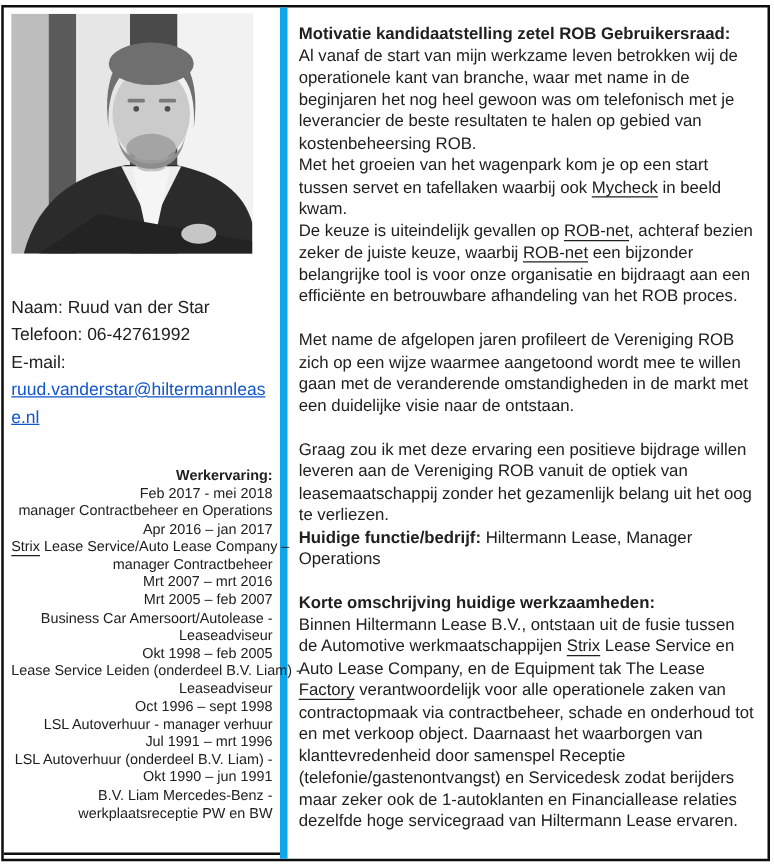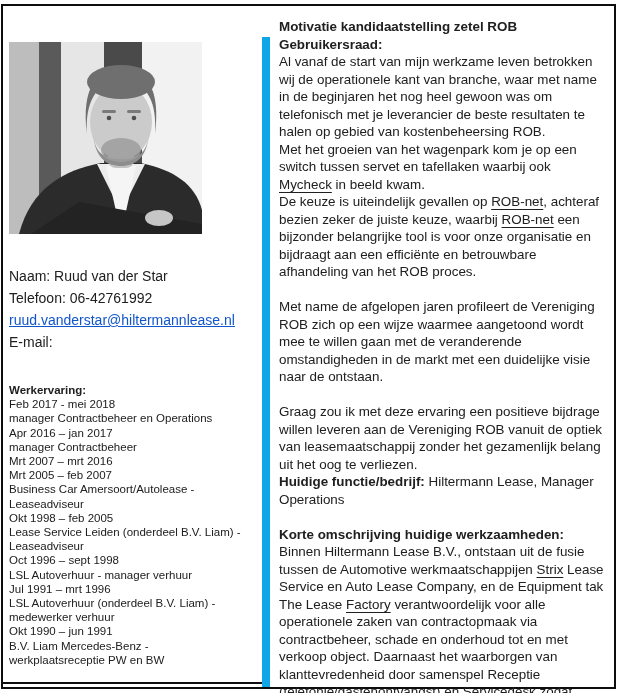--- a/index.html
+++ b/index.html
@@ -7,34 +7,34 @@
     position:relative; width:619px; height:693px; background:#fff;
     font-family:"Liberation Sans","DejaVu Sans",sans-serif;
     color:#202020; overflow:hidden;
   }
   .frame {
     position:absolute; left:1px; top:4px; width:615px; height:685px;
     border:2px solid #0d0d0d; box-sizing:border-box; display:flex;
   }
   
   .left-cell {
-    width:267px; flex:none; box-sizing:border-box;
-    border-right:8px solid #0ea5e9;
-    padding:5px 6px 0 6px; position:relative;margin-top:31px;
+    width:227px; flex:none; box-sizing:border-box;
+    border-right:6px solid #0ea5e9;
+    padding:5px 6px 0 6px; position:relative;
   }
   .left-cell::after {
     content:""; position:absolute; left:0; right:0; bottom:3px;
     border-top:2px solid #0d0d0d;
   }
   .photo { width:193px; height:192px; overflow:hidden; background:#e7e7e7; }
   .photo svg { display:block; }
   .contact { margin-top:31px; font-size:14px; line-height:22px; }
   .email-link { color:#1155cc; text-decoration:underline; word-break:break-all; }
   .worklist { margin-top:30px; font-size:11.5px; line-height:14.2px; }
-  .worklist .line { white-space:nowrap; }
+  .worklist .line { white-space:nowrap;text-align:right; }
   
   .right-cell {
     flex:1; box-sizing:border-box; padding:12px 8px 0 9px;
     font-size:13.4px; line-height:17.5px;border-radius:31px;
   }
   .para { min-height:17.5px; }
   .b { font-weight:bold; }
   .sp {
     text-decoration-line:underline;
     text-decoration-style:wavy;
@@ -83,52 +83,52 @@
           <rect x="118" y="68" width="14" height="3" rx="1.5" fill="#7a7a7a"></rect>
 
           <path d="M22,192 L70,160 L193,182 L193,192 Z" fill="#232323"></path>
           <ellipse cx="150" cy="176" rx="14" ry="8" fill="#c6c6c6"></ellipse>
         </svg>
       </div>
 
       <div class="contact">
         <div>Naam: Ruud van der Star</div>
         <div>Telefoon: 06-42761992</div>
+        <div>E-mail:</div>
         <div><a href="#" class="email-link">ruud.vanderstar@hiltermannlease.nl</a></div>
-        <div>E-mail:</div>
       </div>
 
       <div class="worklist">
           <div class="line"><span class="b">Werkervaring:</span></div>
           <div class="line"><span>Feb 2017  - mei 2018</span></div>
           <div class="line"><span>manager Contractbeheer en Operations</span></div>
           <div class="line"><span>Apr 2016 – jan 2017</span></div>
+          <div class="line"><span class="sp">Strix</span><span> Lease Service/Auto Lease Company –</span></div>
           <div class="line"><span>manager Contractbeheer</span></div>
           <div class="line"><span>Mrt 2007 – mrt 2016</span></div>
           <div class="line"><span>Mrt 2005 – feb 2007</span></div>
           <div class="line"><span>Business Car Amersoort/Autolease  -</span></div>
           <div class="line"><span>Leaseadviseur</span></div>
           <div class="line"><span>Okt 1998 – feb 2005</span></div>
           <div class="line"><span>Lease Service Leiden (onderdeel B.V. Liam) -</span></div>
           <div class="line"><span>Leaseadviseur</span></div>
           <div class="line"><span>Oct 1996 – sept 1998</span></div>
           <div class="line"><span>LSL Autoverhuur  - manager verhuur</span></div>
           <div class="line"><span>Jul 1991 – mrt 1996</span></div>
           <div class="line"><span>LSL Autoverhuur (onderdeel B.V. Liam)  -</span></div>
-          <div class="line"><span>medewerker verhuur</span></div>
           <div class="line"><span>Okt 1990 – jun 1991</span></div>
           <div class="line"><span>B.V. Liam Mercedes-Benz  -</span></div>
           <div class="line"><span>werkplaatsreceptie PW en BW</span></div>
         </div>
     </div>
 
     <div class="right-cell">
         <div class="para"><span class="b">Motivatie kandidaatstelling zetel ROB Gebruikersraad:</span></div>
         <div class="para"><span>Al vanaf de start van mijn werkzame leven betrokken wij de operationele kant van branche, waar met name in de beginjaren het nog heel gewoon was om telefonisch met je leverancier de beste resultaten te halen op gebied van kostenbeheersing ROB.</span></div>
-        <div class="para"><span>Met het groeien van het wagenpark kom je op een switch tussen servet en tafellaken waarbij ook </span><span class="sp">Mycheck</span><span> in beeld kwam.</span></div>
+        <div class="para"><span>Met het groeien van het wagenpark kom je op een start tussen servet en tafellaken waarbij ook </span><span class="sp">Mycheck</span><span> in beeld kwam.</span></div>
         <div class="para"><span>De keuze is uiteindelijk gevallen op </span><span class="sp">ROB-net</span><span>, achteraf bezien zeker de juiste keuze, waarbij </span><span class="sp">ROB-net</span><span> een bijzonder belangrijke tool is voor onze organisatie en bijdraagt aan een efficiënte en betrouwbare afhandeling van het ROB proces.</span></div>
         <div class="para"></div>
         <div class="para"><span>Met name de afgelopen jaren profileert de Vereniging ROB zich op een wijze waarmee aangetoond wordt mee te willen gaan met de veranderende omstandigheden in de markt met een duidelijke visie naar de ontstaan.</span></div>
         <div class="para"></div>
         <div class="para"><span>Graag zou ik met deze ervaring een positieve bijdrage willen leveren aan de Vereniging ROB vanuit de optiek van leasemaatschappij zonder het gezamenlijk belang uit het oog te verliezen.</span></div>
         <div class="para"><span class="b">Huidige functie/bedrijf:</span><span> Hiltermann Lease, Manager Operations</span></div>
         <div class="para"></div>
         <div class="para"><span class="b">Korte omschrijving huidige werkzaamheden:</span></div>
         <div class="para"><span>Binnen Hiltermann Lease B.V., ontstaan uit de fusie tussen de Automotive werkmaatschappijen </span><span class="sp">Strix</span><span> Lease Service en Auto Lease Company, en de Equipment tak The Lease </span><span class="sp">Factory</span><span> verantwoordelijk voor alle operationele zaken van contractopmaak via contractbeheer, schade en onderhoud tot en met verkoop object. Daarnaast het waarborgen van klanttevredenheid door samenspel Receptie (telefonie/gastenontvangst) en Servicedesk zodat berijders maar zeker ook de 1-autoklanten en Financiallease relaties dezelfde hoge servicegraad van Hiltermann Lease ervaren.</span></div>
       </div>

